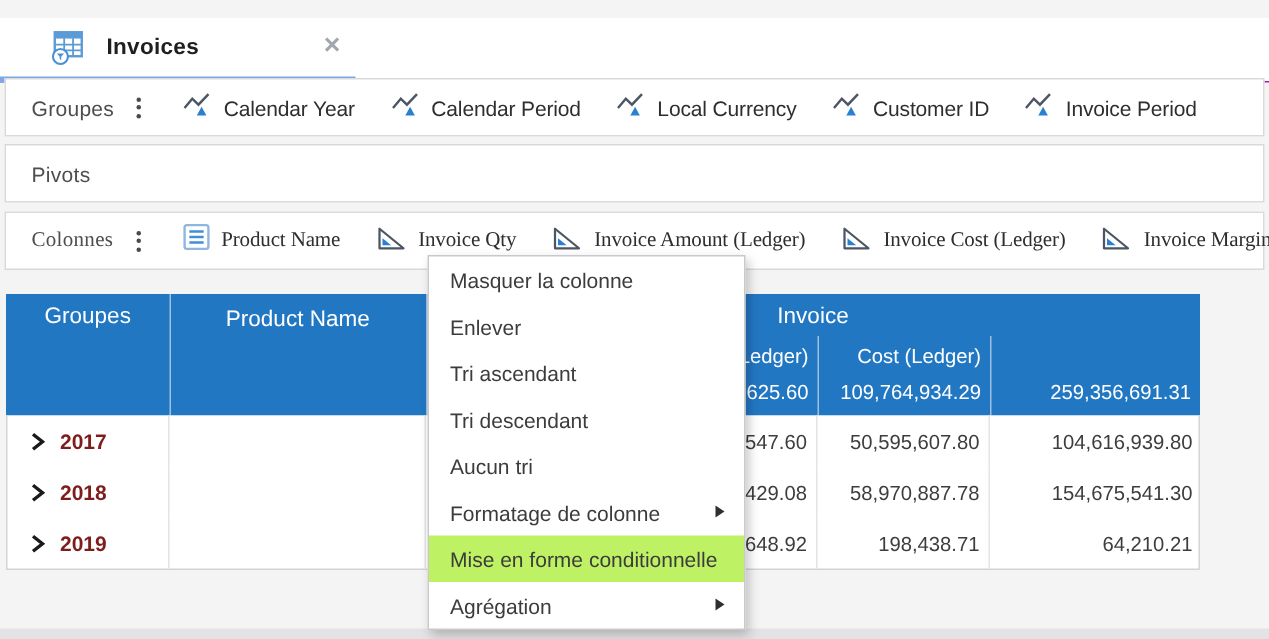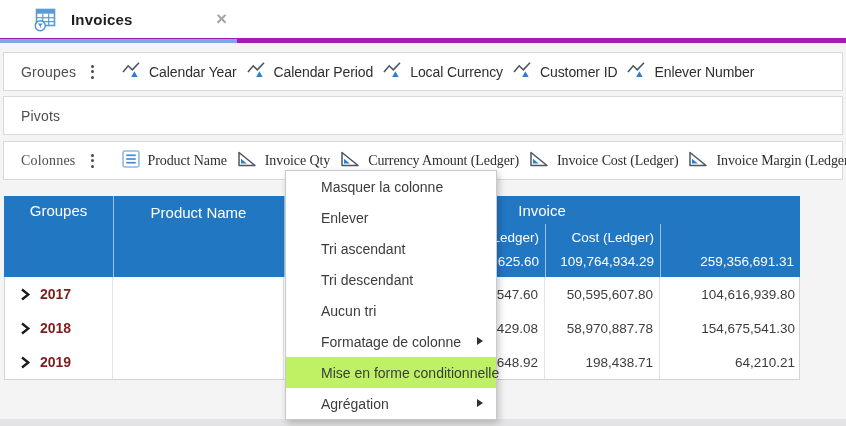--- a/index.html
+++ b/index.html
@@ -1,32 +1,32 @@
 <!DOCTYPE html>
 <html><head>
 <meta charset="utf-8">
 <style>
   * { margin:0; padding:0; box-sizing:border-box; }
   html,body { background:#fff; }
   body { font-family:"Liberation Sans", sans-serif; }
   .screen { position:relative; width:846px; height:426px; background:#f4f4f5; overflow:hidden; }
 
   
-  .tabbar { position:absolute; left:0; top:0; width:846px; height:43px; background:#fff; border-bottom:5px solid #a21caf; }
+  .tabbar { position:absolute; left:0; top:12px; width:846px; height:43px; background:#fff; border-bottom:1px solid #a21caf; }
   .tab { position:absolute; left:0; top:0; width:237px; height:39px; display:flex; align-items:center; padding-left:33px; cursor:pointer; }
   .tab-label { font-size:15px; font-weight:bold; color:#1f1f1f; margin-left:13px; letter-spacing:.2px; }
   .tab-close { position:absolute; right:10px; top:8px; font-size:19px; font-weight:bold; color:#a2a7ac; line-height:22px; cursor:pointer; }
   .tab-underline { position:absolute; left:0; top:39px; width:237px; height:4px; background:#7ca8e4; }
 
   
   .bar { position:absolute; left:3px; width:840px; height:39px; background:#fff; border:1px solid #d9d9d9; display:flex; align-items:center; padding-left:17px; }
   .bar-label { font-size:14px; color:#4e4e4e; letter-spacing:.2px; }
   .kebab { display:inline-flex; flex-direction:column; gap:2.5px; margin-left:11px; margin-right:14px; padding:3px 4px; cursor:pointer; }
   .kebab i { width:3px; height:3px; border-radius:50%; background:#4a4a4a; }
-  .chips { display:flex; align-items:center; gap:10px; margin-left:10px; }
+  .chips { display:flex; align-items:center; gap:24px; margin-left:10px; }
   .chip { display:flex; align-items:center; gap:8px; cursor:pointer; }
   .chip-label { font-size:14px; color:#2e2e2e; letter-spacing:-0.1px; white-space:nowrap; }
 
   
   .thead { position:absolute; left:4px; top:196px; width:796px; height:81px; background:#2277c3; color:#fff; }
   .thead-row1 { position:absolute; top:0; left:0; width:796px; height:28px; display:grid; grid-template-columns:109px 171px 516px; }
   .hcell { display:flex; align-items:center; justify-content:center; font-size:15px; }
   .vline { position:absolute; width:1px; background:rgba(255,255,255,.55); }
   .thead-row2 { position:absolute; top:28px; left:0; width:796px; height:26px; display:grid; grid-template-columns:109px 171px 261px 115px 140px; }
   .thead-row3 { position:absolute; top:52px; left:0; width:796px; height:26px; display:grid; grid-template-columns:109px 171px 261px 115px 140px; }
@@ -37,21 +37,21 @@
   .trow { display:grid; grid-template-columns:108px 171px 261px 115px 141px; height:34px; }
   .tcell { display:flex; align-items:center; border-right:1px solid #e3e3e3; overflow:hidden; }
   .tcell:last-child { border-right:none; }
   .tcell.grp { padding-left:14px; gap:9px; font-size:14px; font-weight:bold; color:#7f1d1d; cursor:pointer; }
   .tcell.num { justify-content:flex-end; padding-right:6px; font-size:13.5px; color:#3d3d3d; white-space:nowrap; }
 
   .footer-strip { position:absolute; left:0; bottom:0; width:846px; height:7px; background:#e3e3e5; }
 
   
   .menu { position:absolute; left:285px; top:170px; width:212px; background:#fff; border:1px solid #c9c9c9; box-shadow:2px 3px 7px rgba(0,0,0,.22); z-index:10; }
-  .menu-item { position:relative; height:31px; display:flex; align-items:center; padding-left:35px; padding-right:12px; font-size:14px; color:#3c3c3c; cursor:pointer; white-space:nowrap; }
+  .menu-item { position:relative; height:31px; display:flex; align-items:center; padding-left:14px; padding-right:12px; font-size:14px; color:#3c3c3c; cursor:pointer; white-space:nowrap; }
   .menu-item.highlighted { background:#bef264; }
   .submenu-arrow { position:absolute; right:13px; top:11px; width:0; height:0; border-left:6px solid #2f2f2f; border-top:4.5px solid transparent; border-bottom:4.5px solid transparent; }
 </style>
 </head>
 <body>
 
 <div class="screen">
 
   <div class="tabbar">
     <div class="tab">
@@ -107,21 +107,21 @@
               <path d="M1 11 L6.2 4.8 L10.3 8.8 L17 1.8" fill="none" stroke="#4b5563" stroke-width="1.6"></path>
               <path d="M9.2 16 L15.6 16 L12.4 10.2 Z" fill="#2b7fd0"></path>
             </svg></span>
         <span class="chip-label">Customer ID</span>
       </div>
       <div class="chip">
         <span><svg width="19" height="17" viewBox="0 0 19 17">
               <path d="M1 11 L6.2 4.8 L10.3 8.8 L17 1.8" fill="none" stroke="#4b5563" stroke-width="1.6"></path>
               <path d="M9.2 16 L15.6 16 L12.4 10.2 Z" fill="#2b7fd0"></path>
             </svg></span>
-        <span class="chip-label">Enlever Number</span>
+        <span class="chip-label">Invoice Period</span>
       </div>
     </div>
   </div>
 
   <div class="bar" style="top:96px;">
     <span class="bar-label">Pivots</span>
   </div>
 
   <div class="bar" style="top:141px;font-family:Liberation Serif, serif;">
     <span class="bar-label">Colonnes</span>
@@ -145,21 +145,21 @@
               <path d="M2 15.5 L18 15.5 L2 2.5 Z" fill="#fff" stroke="#4b5563" stroke-width="1.5" stroke-linejoin="round"></path>
               <path d="M4 13.5 L9.8 13.5 L4 8.8 Z" fill="#2b7fd0"></path>
             </svg></span>
         <span class="chip-label">Invoice Qty</span>
       </div>
       <div class="chip">
         <span><svg width="20" height="17" viewBox="0 0 20 17">
               <path d="M2 15.5 L18 15.5 L2 2.5 Z" fill="#fff" stroke="#4b5563" stroke-width="1.5" stroke-linejoin="round"></path>
               <path d="M4 13.5 L9.8 13.5 L4 8.8 Z" fill="#2b7fd0"></path>
             </svg></span>
-        <span class="chip-label">Currency Amount (Ledger)</span>
+        <span class="chip-label">Invoice Amount (Ledger)</span>
       </div>
       <div class="chip">
         <span><svg width="20" height="17" viewBox="0 0 20 17">
               <path d="M2 15.5 L18 15.5 L2 2.5 Z" fill="#fff" stroke="#4b5563" stroke-width="1.5" stroke-linejoin="round"></path>
               <path d="M4 13.5 L9.8 13.5 L4 8.8 Z" fill="#2b7fd0"></path>
             </svg></span>
         <span class="chip-label">Invoice Cost (Ledger)</span>
       </div>
       <div class="chip">
         <span><svg width="20" height="17" viewBox="0 0 20 17">

